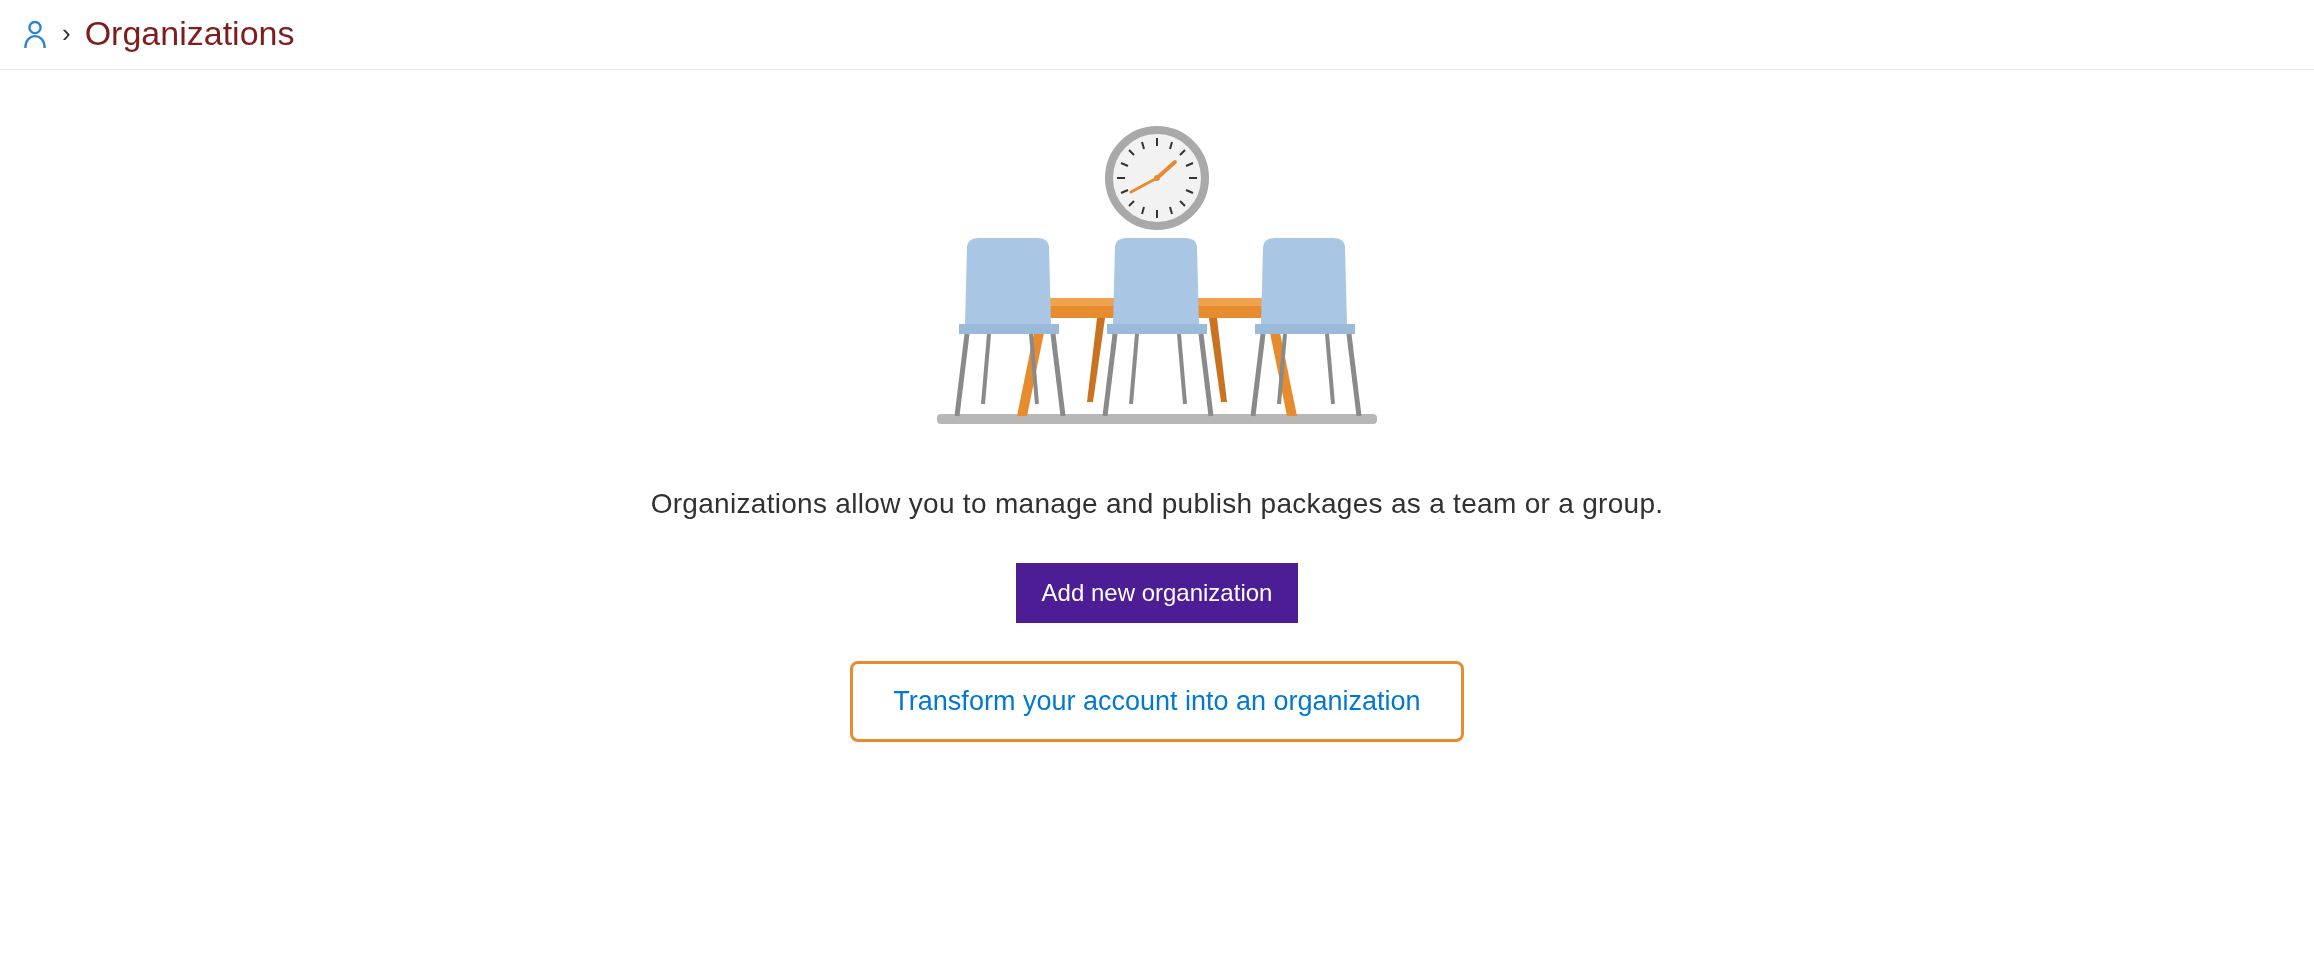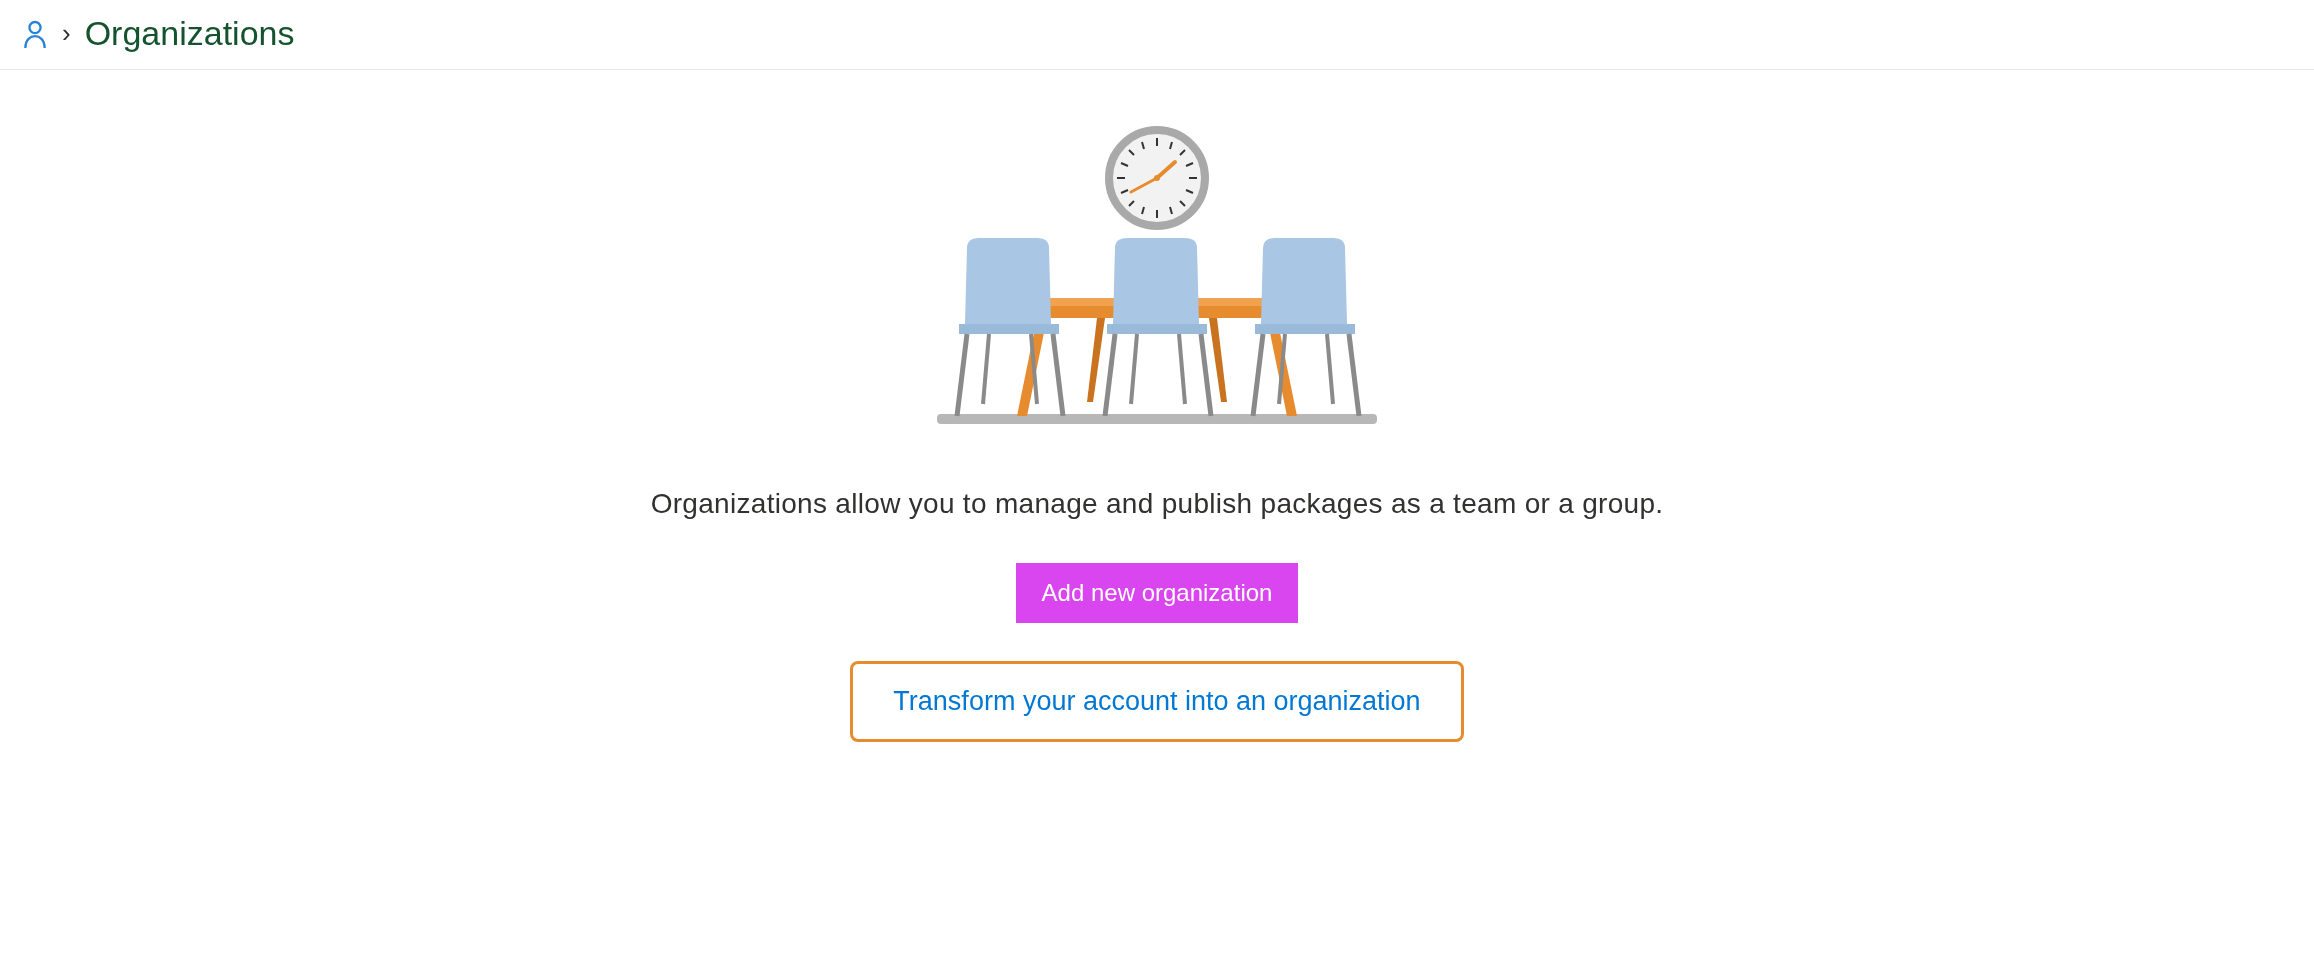--- a/index.html
+++ b/index.html
@@ -25,40 +25,40 @@
       align-items: center;
     }
     .breadcrumb .chevron {
       font-size: 26px;
       color: #323130;
       font-weight: 300;
     }
     .breadcrumb .title {
       font-size: 34px;
       font-weight: 400;
-      color: #14532d;
+      color: #7f1d1d;
     }
     .content {
       display: flex;
       flex-direction: column;
       align-items: center;
       padding-top: 56px;
     }
     .illustration {
       margin-bottom: 58px;
     }
     .description {
       font-size: 28px;
       color: #323130;
       text-align: center;
       margin-bottom: 43px;
       letter-spacing: 0.3px;
     }
     .btn-primary {
-      background: #d946ef;
+      background: #4c1d95;
       color: #ffffff;
       border: none;
       padding: 16px 26px;
       font-size: 24px;
       font-family: inherit;
       cursor: pointer;
       margin-bottom: 38px;
     }
     .btn-outline {
       background: #ffffff;

